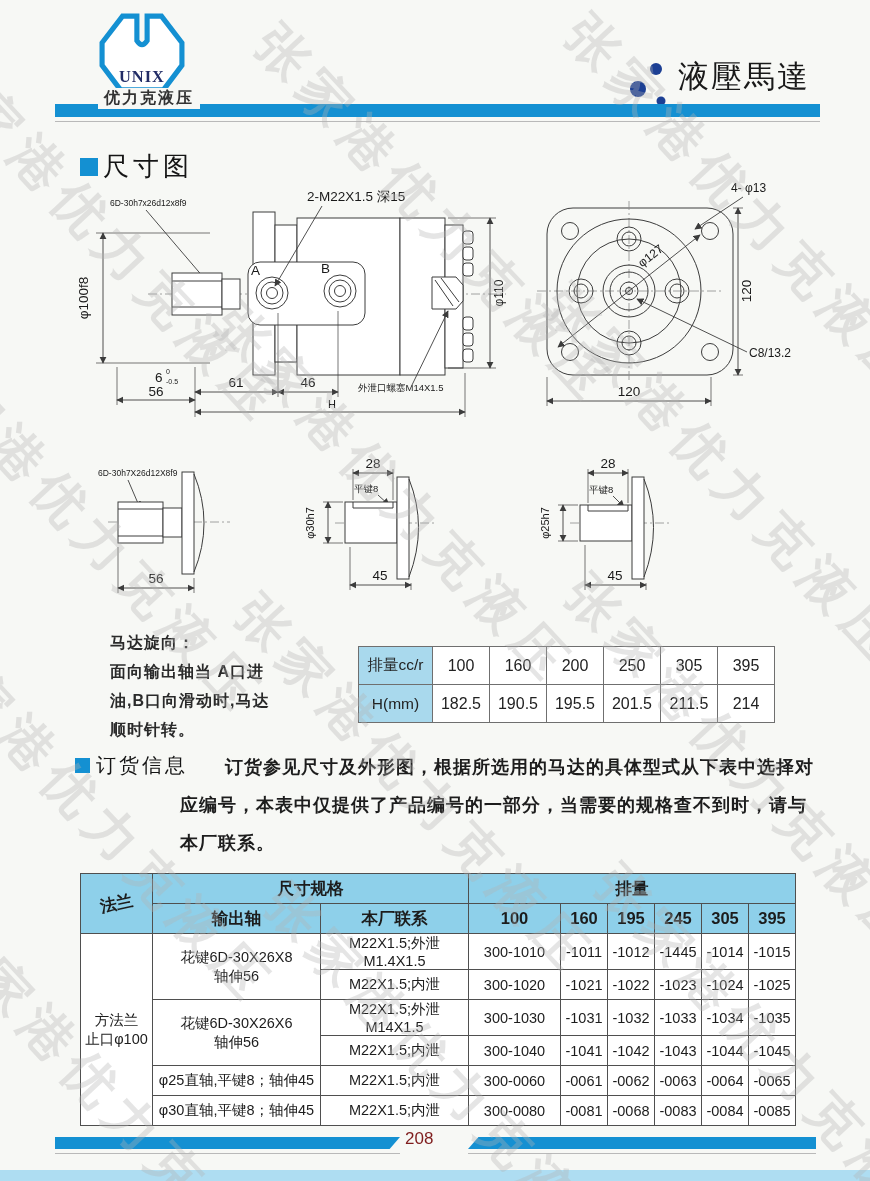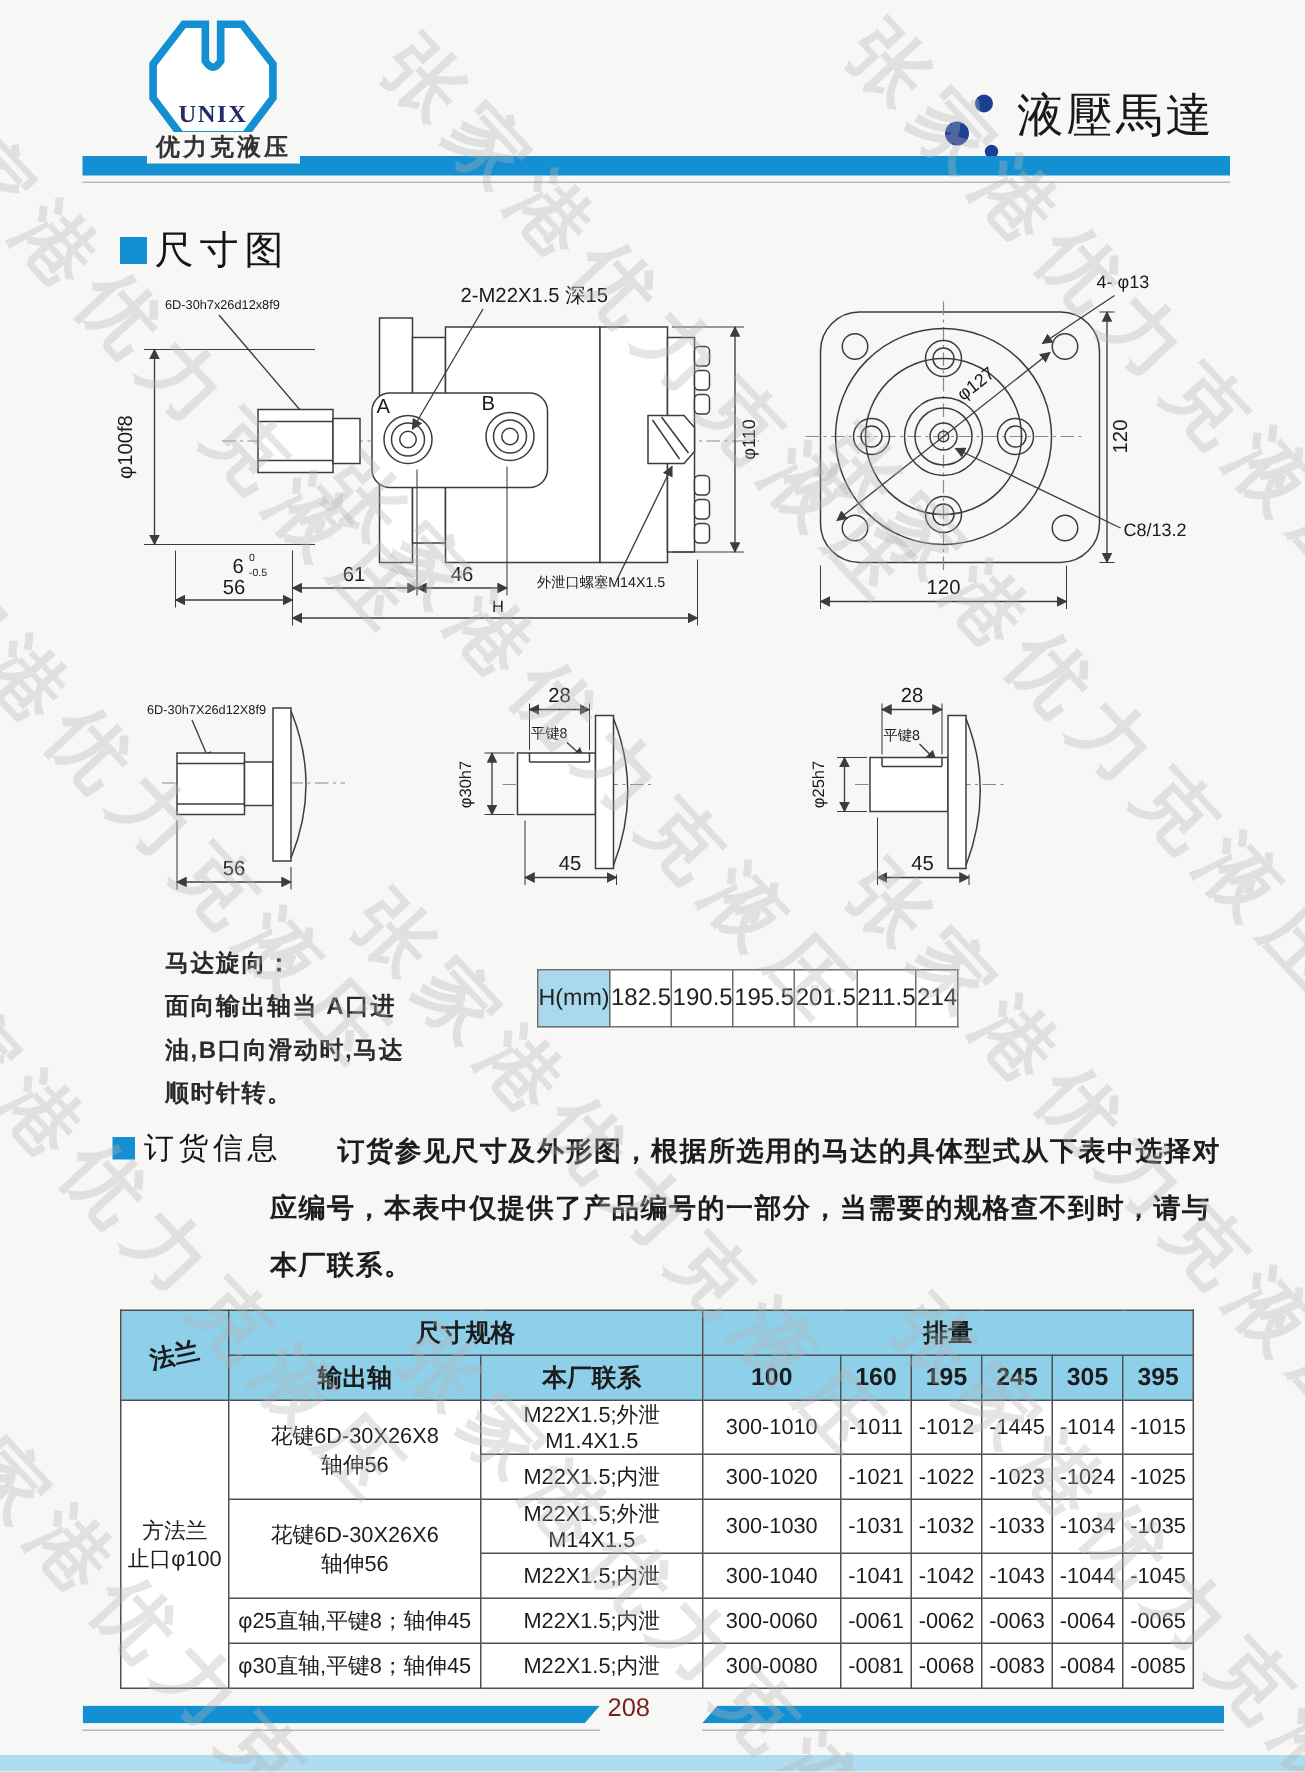--- a/index.html
+++ b/index.html
@@ -292,20 +292,29 @@
 
   <div class="note">
     <div>马达旋向：</div>
     <div>面向输出轴当 A口进</div>
     <div>油,B口向滑动时,马达</div>
     <div>顺时针转。</div>
   </div>
 
   <table class="htab">
     <tbody>
+        <tr>
+      <td class="hd" style="width:74px">排量cc/r</td>
+      <td style="width:57px">100</td>
+      <td style="width:57px">160</td>
+      <td style="width:57px">200</td>
+      <td style="width:57px">250</td>
+      <td style="width:57px">305</td>
+      <td style="width:57px">395</td>
+    </tr>
     <tr>
       <td class="hd">H(mm)</td>
       <td>182.5</td>
       <td>190.5</td>
       <td>195.5</td>
       <td>201.5</td>
       <td>211.5</td>
       <td>214</td>
     </tr>
   </tbody>

